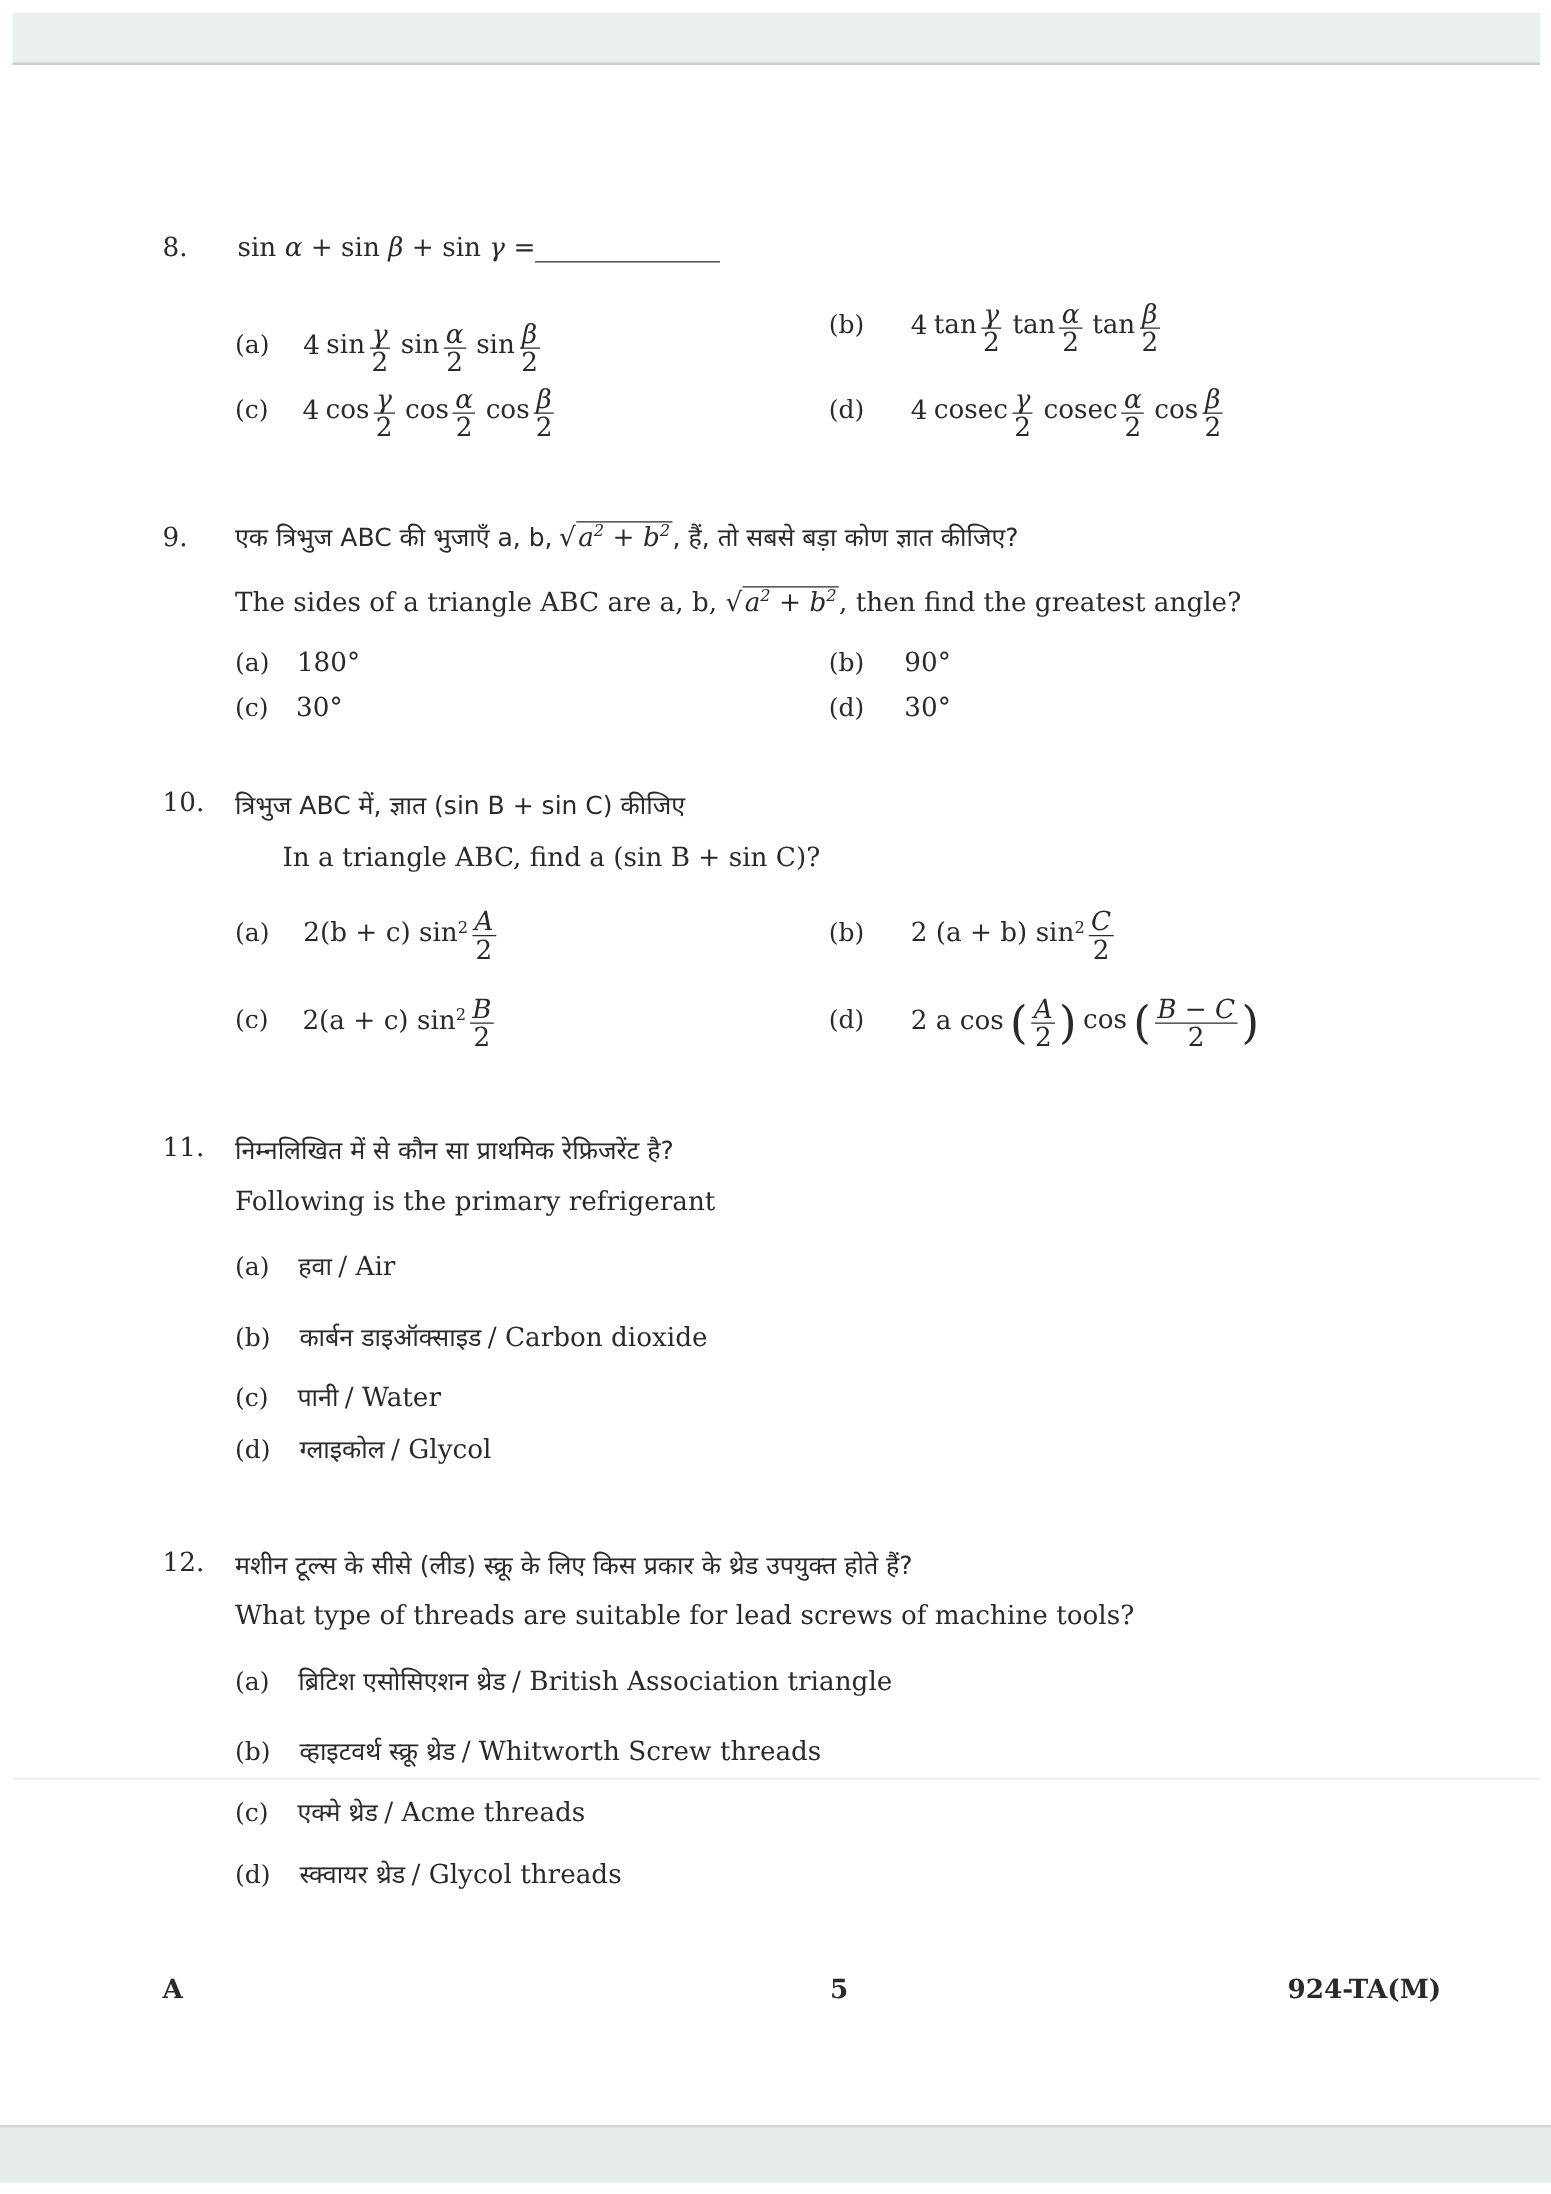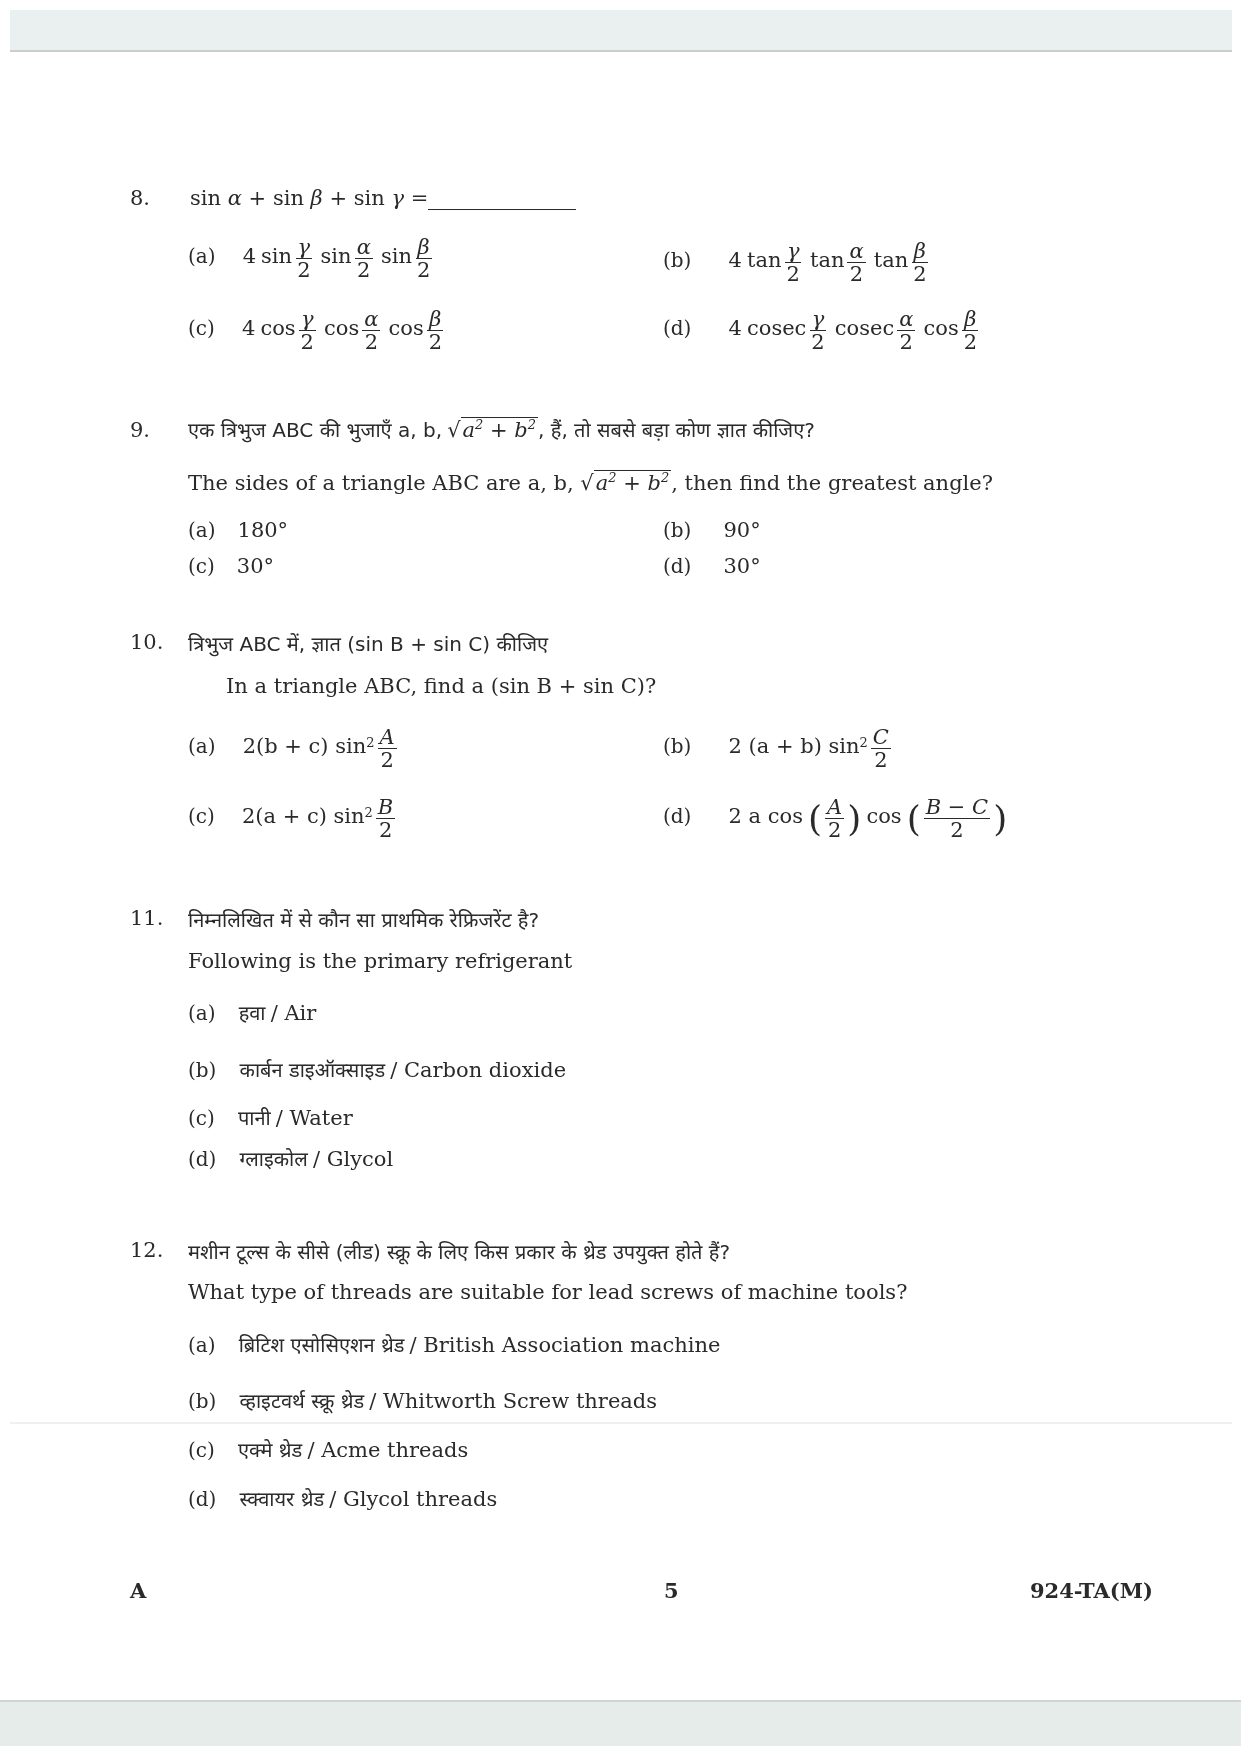--- a/index.html
+++ b/index.html
@@ -33,21 +33,21 @@
 
 <div>
   <span class="abs qnum" style="left:130px;top:186px;">8.</span>
   <span class="abs txt" style="left:190px;top:186px;">
     <span>sin</span> <span class="m">α</span>
     <span>+</span> <span>sin</span> <span class="m">β</span>
     <span>+</span> <span>sin</span> <span class="m">γ</span>
     <span>=</span><span class="blank"></span>
   </span>
 
-  <div class="abs" style="left:188px;top:236px;">
+  <div class="abs" style="left:188px;top:256px;">
     <span class="lbl">(a)</span>
     <span class="txt" style="margin-left:22px;">4</span>
     <span class="txt">sin</span><span class="frac txt">
         <span class="n">γ</span>
         <span class="d">2</span>
       </span>
     <span class="txt">sin</span><span class="frac txt">
         <span class="n">α</span>
         <span class="d">2</span>
       </span>
@@ -170,21 +170,21 @@
   <div class="abs" style="left:188px;top:999px;"><span class="lbl">(a)</span> <span class="hi" style="margin-left:18px;">हवा</span> <span class="txt">/ Air</span></div>
   <div class="abs" style="left:188px;top:1056px;"><span class="lbl">(b)</span> <span class="hi" style="margin-left:18px;">कार्बन डाइऑक्साइड</span> <span class="txt">/ Carbon dioxide</span></div>
   <div class="abs" style="left:188px;top:1104px;"><span class="lbl">(c)</span> <span class="hi" style="margin-left:18px;">पानी</span> <span class="txt">/ Water</span></div>
   <div class="abs" style="left:188px;top:1145px;"><span class="lbl">(d)</span> <span class="hi" style="margin-left:18px;">ग्लाइकोल</span> <span class="txt">/ Glycol</span></div>
 </div>
 
 <div>
   <span class="abs qnum" style="left:130px;top:1238px;">12.</span>
   <span class="abs hi" style="left:188px;top:1238px;">मशीन टूल्स के सीसे (लीड) स्क्रू के लिए किस प्रकार के थ्रेड उपयुक्त होते हैं?</span>
   <span class="abs txt" style="left:188px;top:1280px;">What type of threads are suitable for lead screws of machine tools?</span>
-  <div class="abs" style="left:188px;top:1331px;"><span class="lbl">(a)</span> <span class="hi" style="margin-left:18px;">ब्रिटिश एसोसिएशन थ्रेड</span> <span class="txt">/ British Association machine</span></div>
+  <div class="abs" style="left:188px;top:1331px;"><span class="lbl">(a)</span> <span class="hi" style="margin-left:18px;">ब्रिटिश एसोसिएशन थ्रेड</span> <span class="txt">/ British Association triangle</span></div>
   <div class="abs" style="left:188px;top:1387px;"><span class="lbl">(b)</span> <span class="hi" style="margin-left:18px;">व्हाइटवर्थ स्क्रू थ्रेड</span> <span class="txt">/ Whitworth Screw threads</span></div>
   <div class="abs" style="left:188px;top:1436px;"><span class="lbl">(c)</span> <span class="hi" style="margin-left:18px;">एक्मे थ्रेड</span> <span class="txt">/ Acme threads</span></div>
   <div class="abs" style="left:188px;top:1485px;"><span class="lbl">(d)</span> <span class="hi" style="margin-left:18px;">स्क्वायर थ्रेड</span> <span class="txt">/ Glycol threads</span></div>
 </div>
 
 <span class="abs footer" style="left:130px;top:1578px;">A</span>
 <span class="abs footer" style="left:664px;top:1578px;">5</span>
 <span class="abs footer" style="left:1030px;top:1578px;">924-TA(M)</span>
 
 </body></html>

